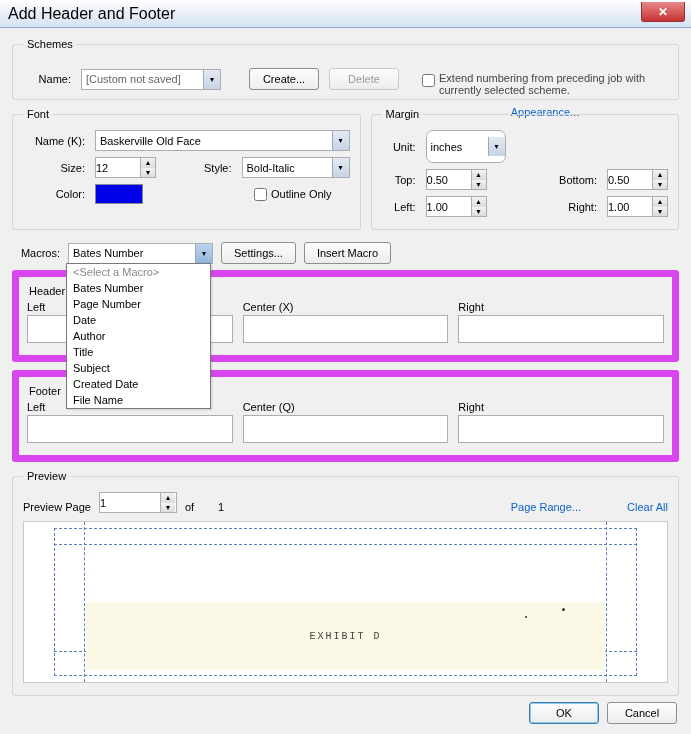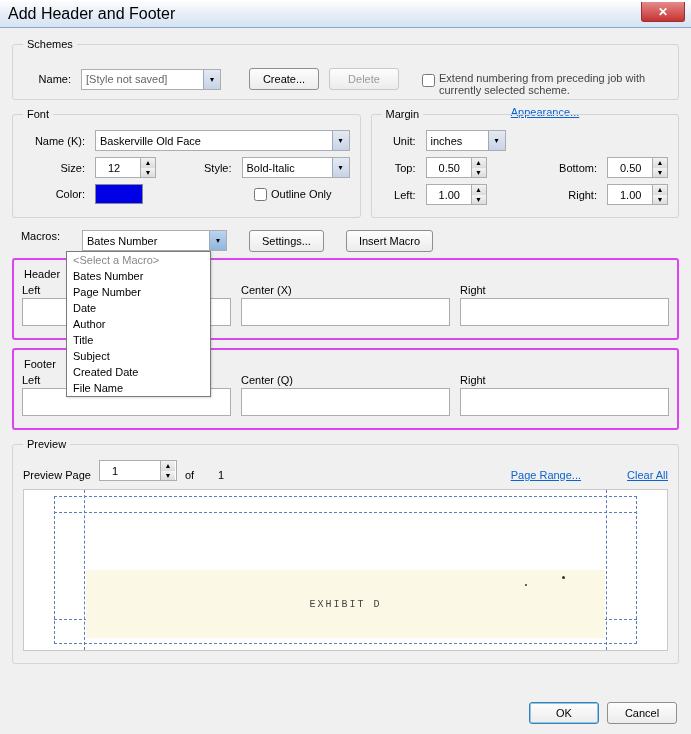--- a/index.html
+++ b/index.html
@@ -20,38 +20,38 @@
 
 select, input[type=text] { font-family: inherit; font-size: 11px; border: 1px solid #abadb3; background: #fff; height: 21px; padding: 1px 3px; }
 
 .btn { background: linear-gradient(#fdfdfd, #ececec); border: 1px solid #8e8f8f; border-radius: 3px; height: 22px; padding: 0 12px; font-family: inherit; font-size: 11px; cursor: pointer; }
 .btn:disabled { color: #9a9a9a; border-color: #c8c8c8; cursor: default; }
 .btn.primary { border-color: #3c7fb1; box-shadow: 0 0 0 1px #8cc6ea inset; }
 
 .schemes-right { position: absolute; left: 422px; top: 44px; width: 246px; font-size: 11px; color: #444; }
 .chk { display: flex; align-items: flex-start; gap: 4px; }
 .chk input { margin-top: 2px; }
-.link { color: #0b63ce; text-decoration: underline; cursor: pointer; }
+.link { color: #0b63ce; cursor: pointer; }
 
 .font-margin { display: flex; gap: 10px; }
 .font-fs { flex: 0 0 348px; }
 .margin-fs { flex: 1; }
 
 .spinner-wrap { display: inline-flex; border: 1px solid #abadb3; height: 21px; background: #fff; }
-.spinner-wrap input { border: none; width: 44px; text-align: left; padding-left: 12px; height: 19px; }
+.spinner-wrap input { border: none; width: 44px; text-align: left; padding-left: 0; height: 19px; }
 .spinner-btns { display: flex; flex-direction: column; width: 15px; border-left: 1px solid #abadb3; }
 .spinner-btns span { flex: 1; font-size: 7px; text-align: center; line-height: 9px; background: linear-gradient(#f3f3f3,#dcdcdc); cursor: pointer; }
 
 .colorswatch { width: 48px; height: 20px; border: 1px solid #828894; background: #0000e6; cursor: pointer; }
 
 .checkbox-inline { display: inline-flex; align-items: center; gap: 4px; }
 
-.macros-row { display: flex; gap: 22px; margin-bottom: 6px; }
-
-.hf-section { border: 2px solid #d946ef; border-radius: 3px; padding: 6px 8px 10px 8px; margin-bottom: 8px; position: relative; }
+.macros-row { display: flex; align-items: center; gap: 8px; margin-bottom: 6px; }
+
+.hf-section { border: 7px solid #d946ef; border-radius: 3px; padding: 6px 8px 10px 8px; margin-bottom: 8px; position: relative; }
 .hf-grid { display: flex; gap: 10px; }
 .hf-col { flex: 1; }
 .hf-col .collbl { font-size: 11px; margin-bottom: 2px; }
 .hf-col textarea { width: 100%; height: 28px; border: 1px solid #abadb3; resize: none; font-family: inherit; font-size: 11px; }
 .hf-head { font-size: 11px; margin: 2px 0 4px 2px; }
 
 .dropdown-open { position: absolute; background: #fff; border: 1px solid #7a7a7a; z-index: 50; min-width: 145px; box-shadow: 1px 1px 2px rgba(0,0,0,0.15); }
 .dropdown-open .opt { padding: 2px 6px; font-size: 11px; cursor: pointer; }
 .dropdown-open .opt.placeholder { color: #888; }
 .preview-top { display: flex; align-items: flex-end; gap: 8px; margin-bottom: 8px; }
@@ -86,21 +86,21 @@
   </div>
 </div>
 
 <div class="dlg-body">
 
   <fieldset style="height:62px;">
     <legend>Schemes</legend>
     <div class="row" style="margin-top:8px;">
       <span class="lbl" style="width:48px;">Name:</span>
       <div class="combo" style="width:140px;height:21px;">
-        <span class="combo-text" style="color:#666;">[Style not saved]</span>
+        <span class="combo-text" style="color:#666;">[Custom not saved]</span>
         <span class="combo-arrow">▾</span>
       </div>
       <span style="width:8px;"></span>
       <button class="btn" style="width:70px;">Create...</button>
       <button class="btn" style="width:70px;" disabled="">Delete</button>
     </div>
   </fieldset>
 
   <div class="schemes-right">
     <label class="chk">
@@ -146,21 +146,21 @@
           <input type="checkbox" style="">
           <span>Outline Only</span>
         </label>
       </div>
     </fieldset>
 
     <fieldset class="margin-fs">
       <legend>Margin</legend>
       <div class="row">
         <span class="lbl" style="width:34px;">Unit:</span>
-        <div class="combo" style="width:80px;height:21px;">
+        <div class="combo" style="width:80px;height:33px;border-radius:7px;">
           <span class="combo-text">inches</span>
           <span class="combo-arrow">▾</span>
         </div>
       </div>
       <div class="row">
         <span class="lbl" style="width:34px;">Top:</span>
         <div class="spinner-wrap">
           <input type="text" value="0.50" style="">
           <div class="spinner-btns">
               <span>▲</span>

